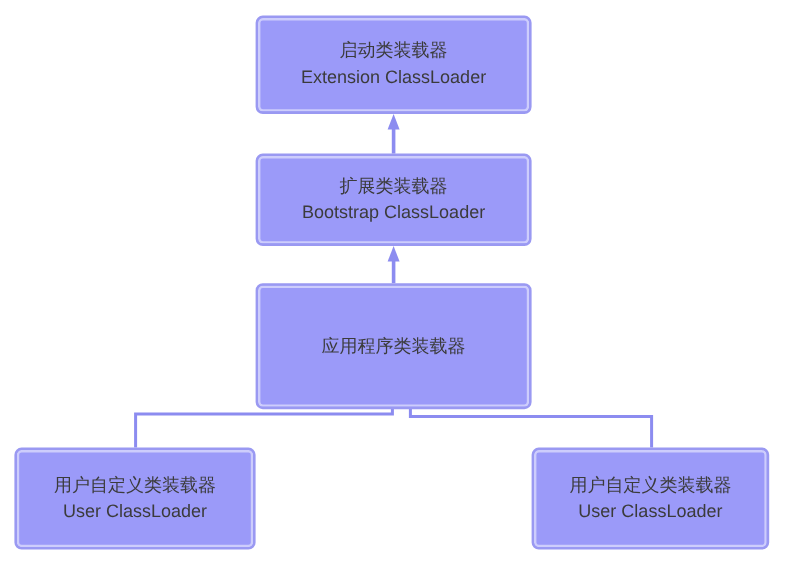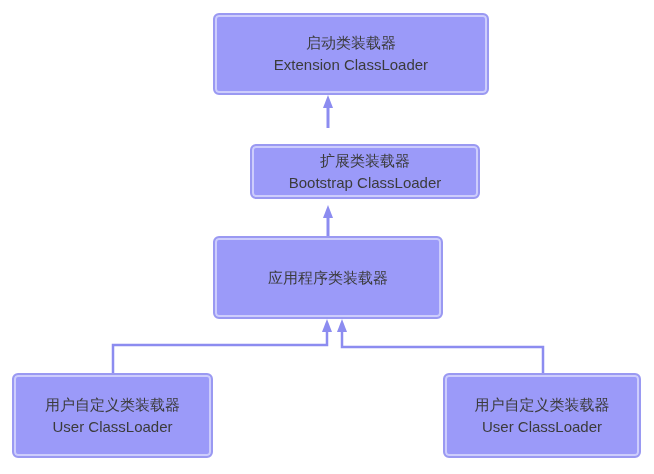--- a/index.html
+++ b/index.html
@@ -24,23 +24,23 @@
     display: flex;
     flex-direction: column;
     align-items: center;
     justify-content: center;
     text-align: center;
     color: #3b3b3b;
     font-size: 15px;
     line-height: 22px;
   }
   .node span { display: block; }
-  #node-bootstrap   { left: 213px; top:  13px; width: 276px; height: 82px; }
-  #node-extension   { left: 213px; top: 144px; width: 230px; height: 55px; margin-left: 37px; }
-  #node-application { left: 213px; top: 236px; width: 230px; height: 83px; }
+  #node-bootstrap   { left: 213px; top:  13px; width: 230px; height: 82px; }
+  #node-extension   { left: 213px; top: 128px; width: 230px; height: 77px; }
+  #node-application { left: 213px; top: 236px; width: 230px; height: 105px; }
   #node-user-left   { left:  12px; top: 373px; width: 201px; height: 85px; }
   #node-user-right  { left: 443px; top: 373px; width: 198px; height: 85px; }
   svg.connectors {
     position: absolute;
     left: 0; top: 0;
     width: 654px;
     height: 474px;
     pointer-events: none;
   }
 </style>

